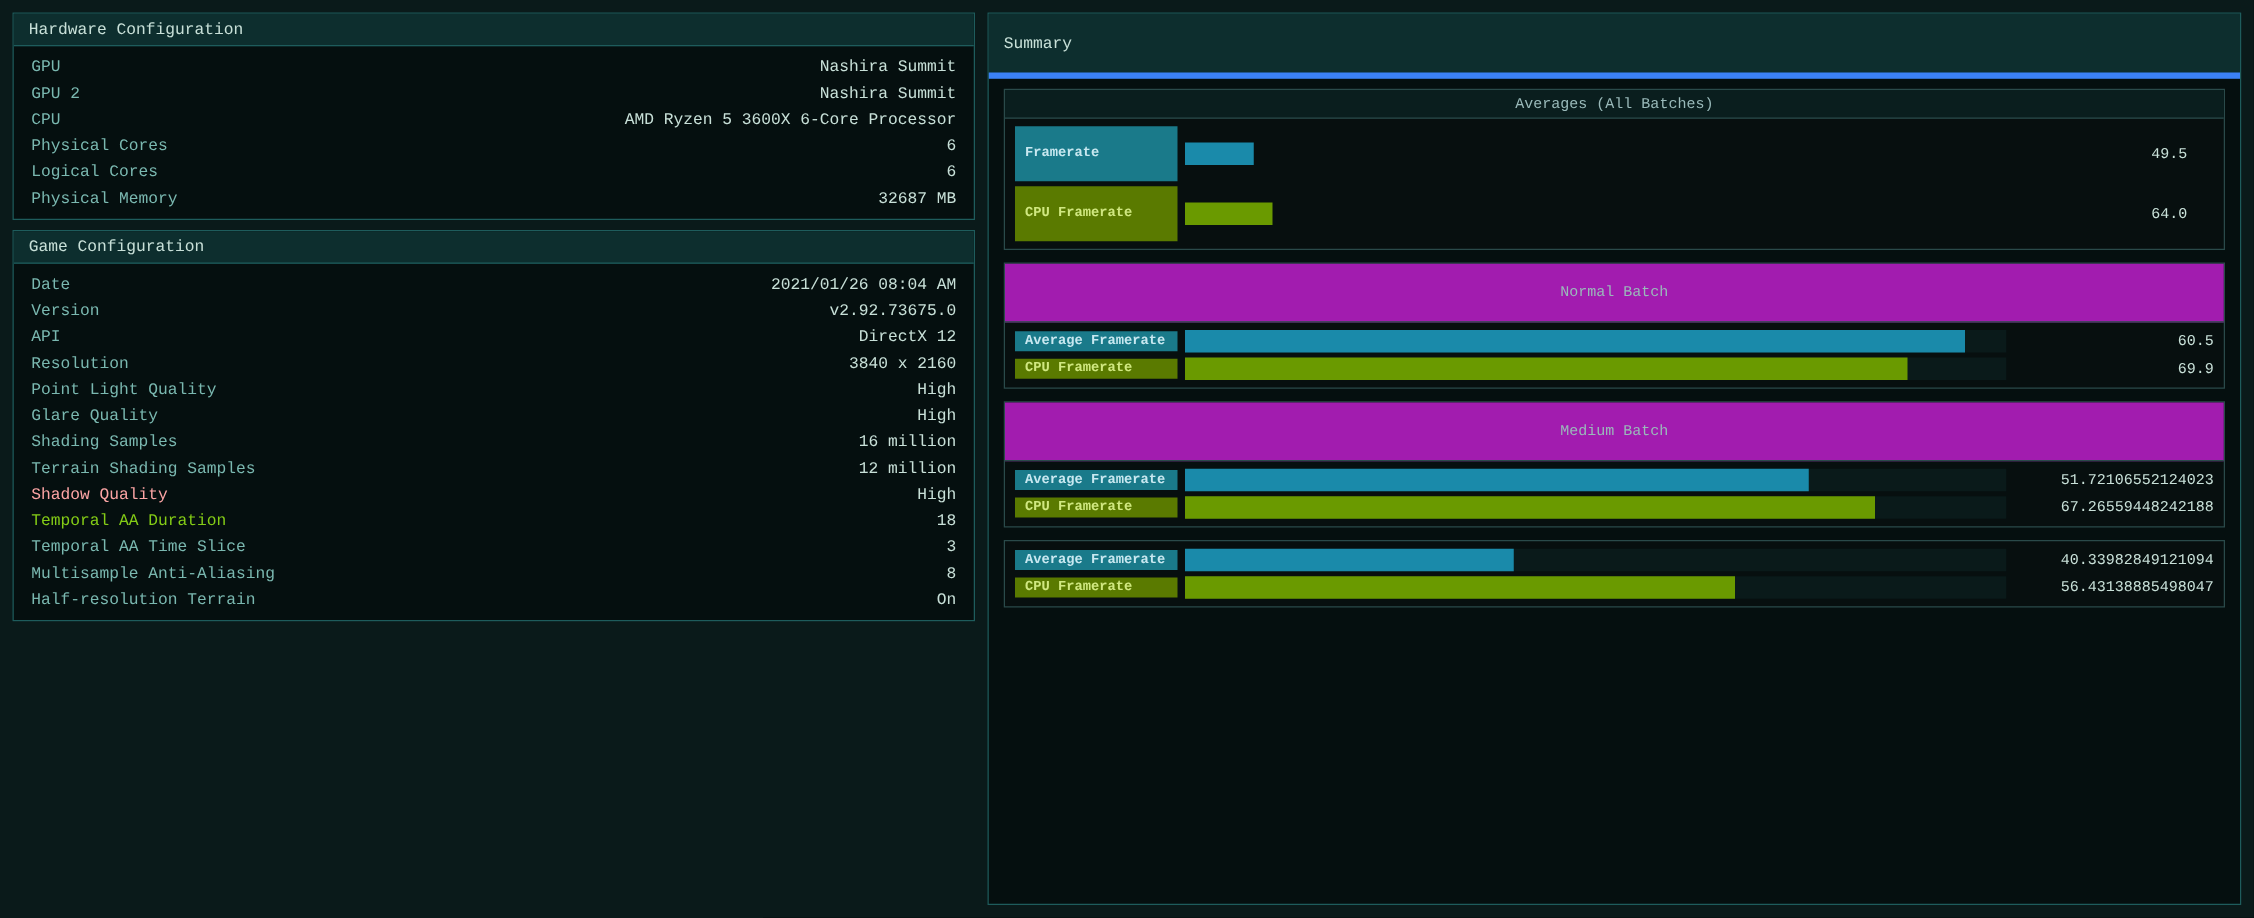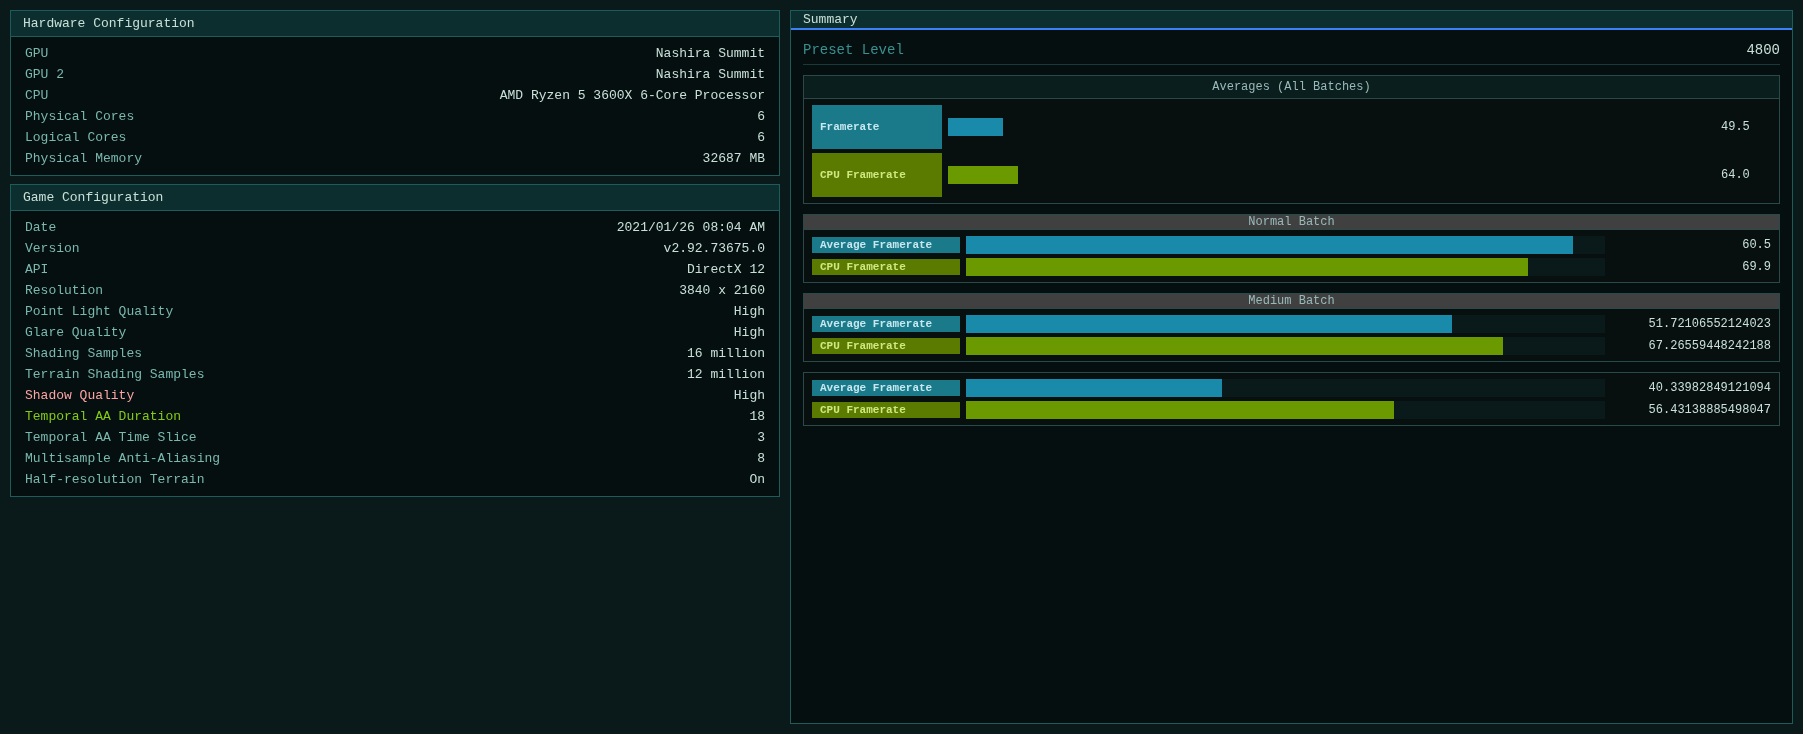--- a/index.html
+++ b/index.html
@@ -60,22 +60,22 @@
     
     .summary-panel {
       border: 1px solid #1e5c5c;
       background: #050f0f;
       display: flex;
       flex-direction: column;
       height: 100%;
     }
     .summary-header {
       background: #0d2e2e;
-      border-bottom: 2px solid #3b82f6;
-      padding: 1px 12px;
+      border-bottom: 5px solid #3b82f6;
+      padding: 16px 12px;
       color: #c8e0d8;
       font-size: 13px;
     }
     .summary-content {
       padding: 8px 12px;
       display: flex;
       flex-direction: column;
       gap: 6px;
       flex: 1;
     }
@@ -95,39 +95,39 @@
       color: #c8e0d8;
       font-size: 14px;
     }
     .batch-section {
       border: 1px solid #2a4a4a;
       background: #070f0f;
       margin-bottom: 4px;
     }
     .batch-header {
       text-align: center;
-      padding: 0;
+      padding: 16px;
       color: #9ababa;
       font-size: 12px;
       border-bottom: 1px solid #2a4a4a;
-      background: #404040;
+      background: #a21caf;
     }
     .batch-content {
       padding: 6px 8px;
       display: flex;
       flex-direction: column;
       gap: 4px;
     }
     .bar-row {
       display: flex;
       align-items: center;
       gap: 6px;
     }
     .bar-label-box {
-      width: 148px;
+      width: 130px;
       flex-shrink: 0;
       padding: 2px 8px;
       font-size: 11px;
       font-weight: bold;
       text-align: left;
     }
     .bar-label-box.teal {
       background: #1a7a8a;
       color: #c8e8f0;
     }
@@ -319,24 +319,20 @@
     </div>
   </div>
 
   <div class="right-panel">
     <div class="summary-panel">
       <div class="summary-header">
         <span>Summary</span>
       </div>
       <div class="summary-content">
 
-        <div class="preset-row">
-          <span class="preset-label">Preset Level</span>
-          <span class="preset-value">4800</span>
-        </div>
 
         <div class="averages-section">
           <div class="averages-header">
             <span>Averages (All Batches)</span>
           </div>
           <div class="averages-content">
             <div class="avg-row">
               <div class="avg-label-box teal">Framerate</div>
               <div class="avg-bar-area">
                 <div class="small-bar" style="width:55px; height:18px; background:#1a8aaa;"></div>

